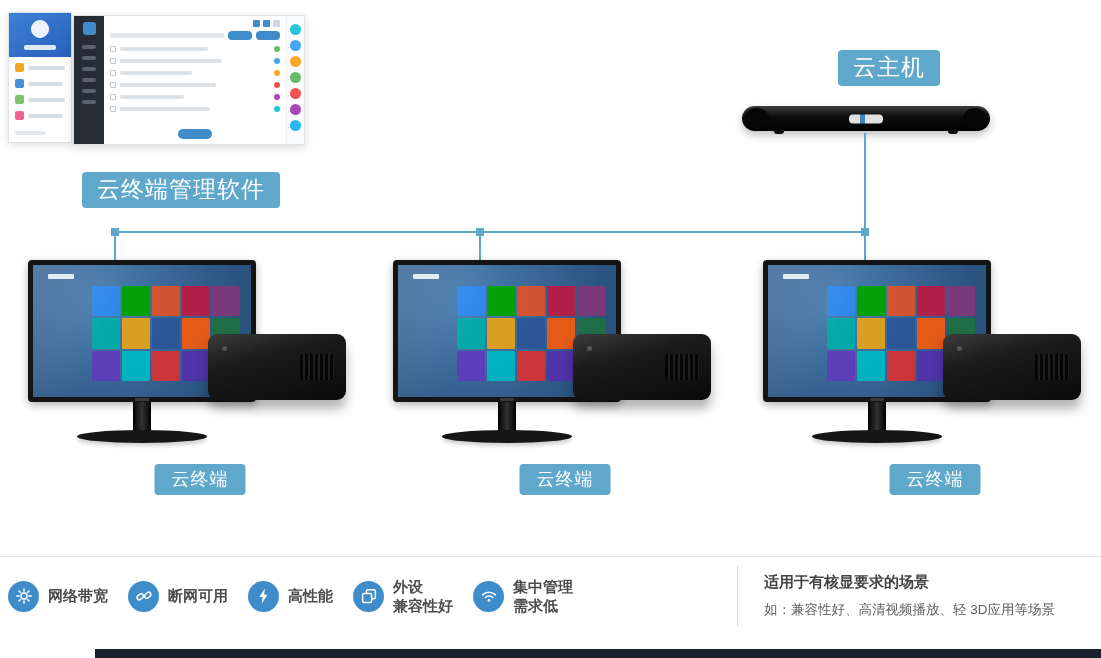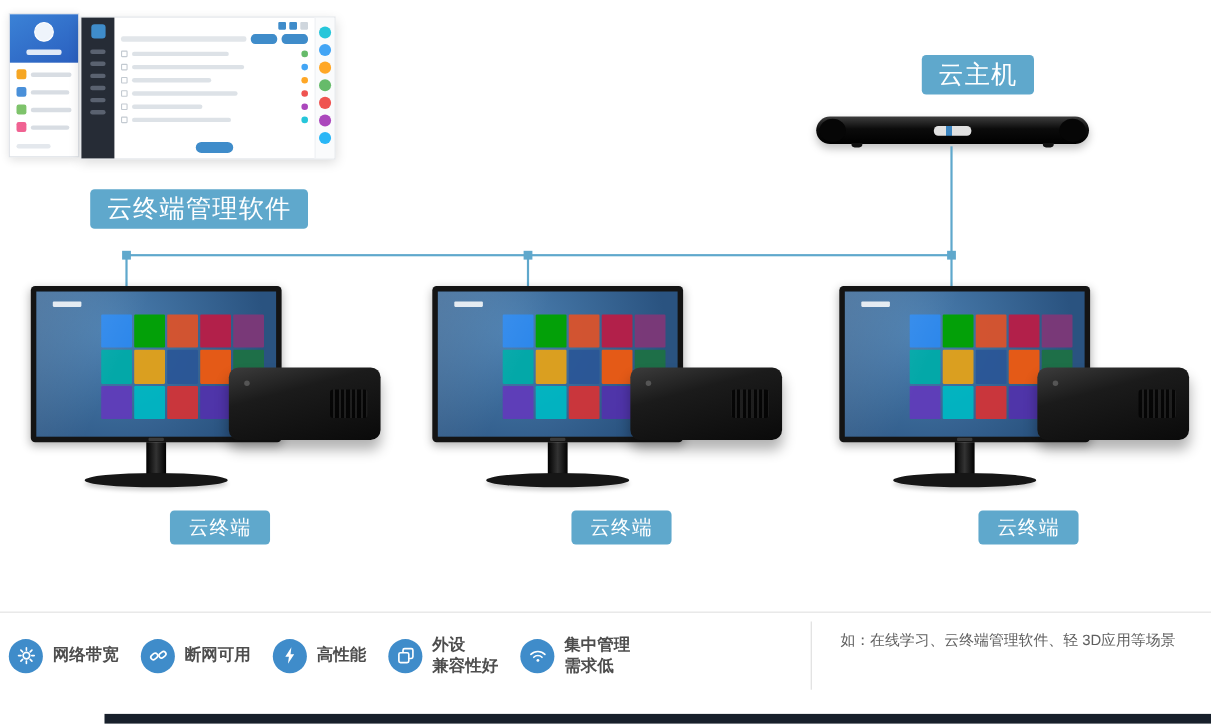--- a/index.html
+++ b/index.html
@@ -382,17 +382,18 @@
       <span class="f-text">
           <span>集中管理</span>
           <span>需求低</span>
         </span>
     </div>
   </div>
 
   <div class="v-divider"></div>
 
   <div class="scenario">
-    <div class="scenario-desc">如：在线学习、云终端管理软件、轻 3D应用等场景</div>
+    <div class="scenario-title">适用于有核显要求的场景</div>
+    <div class="scenario-desc">如：兼容性好、高清视频播放、轻 3D应用等场景</div>
   </div>
 
   <div class="bottom-bar"></div>
 </div>
 
 </body></html>

